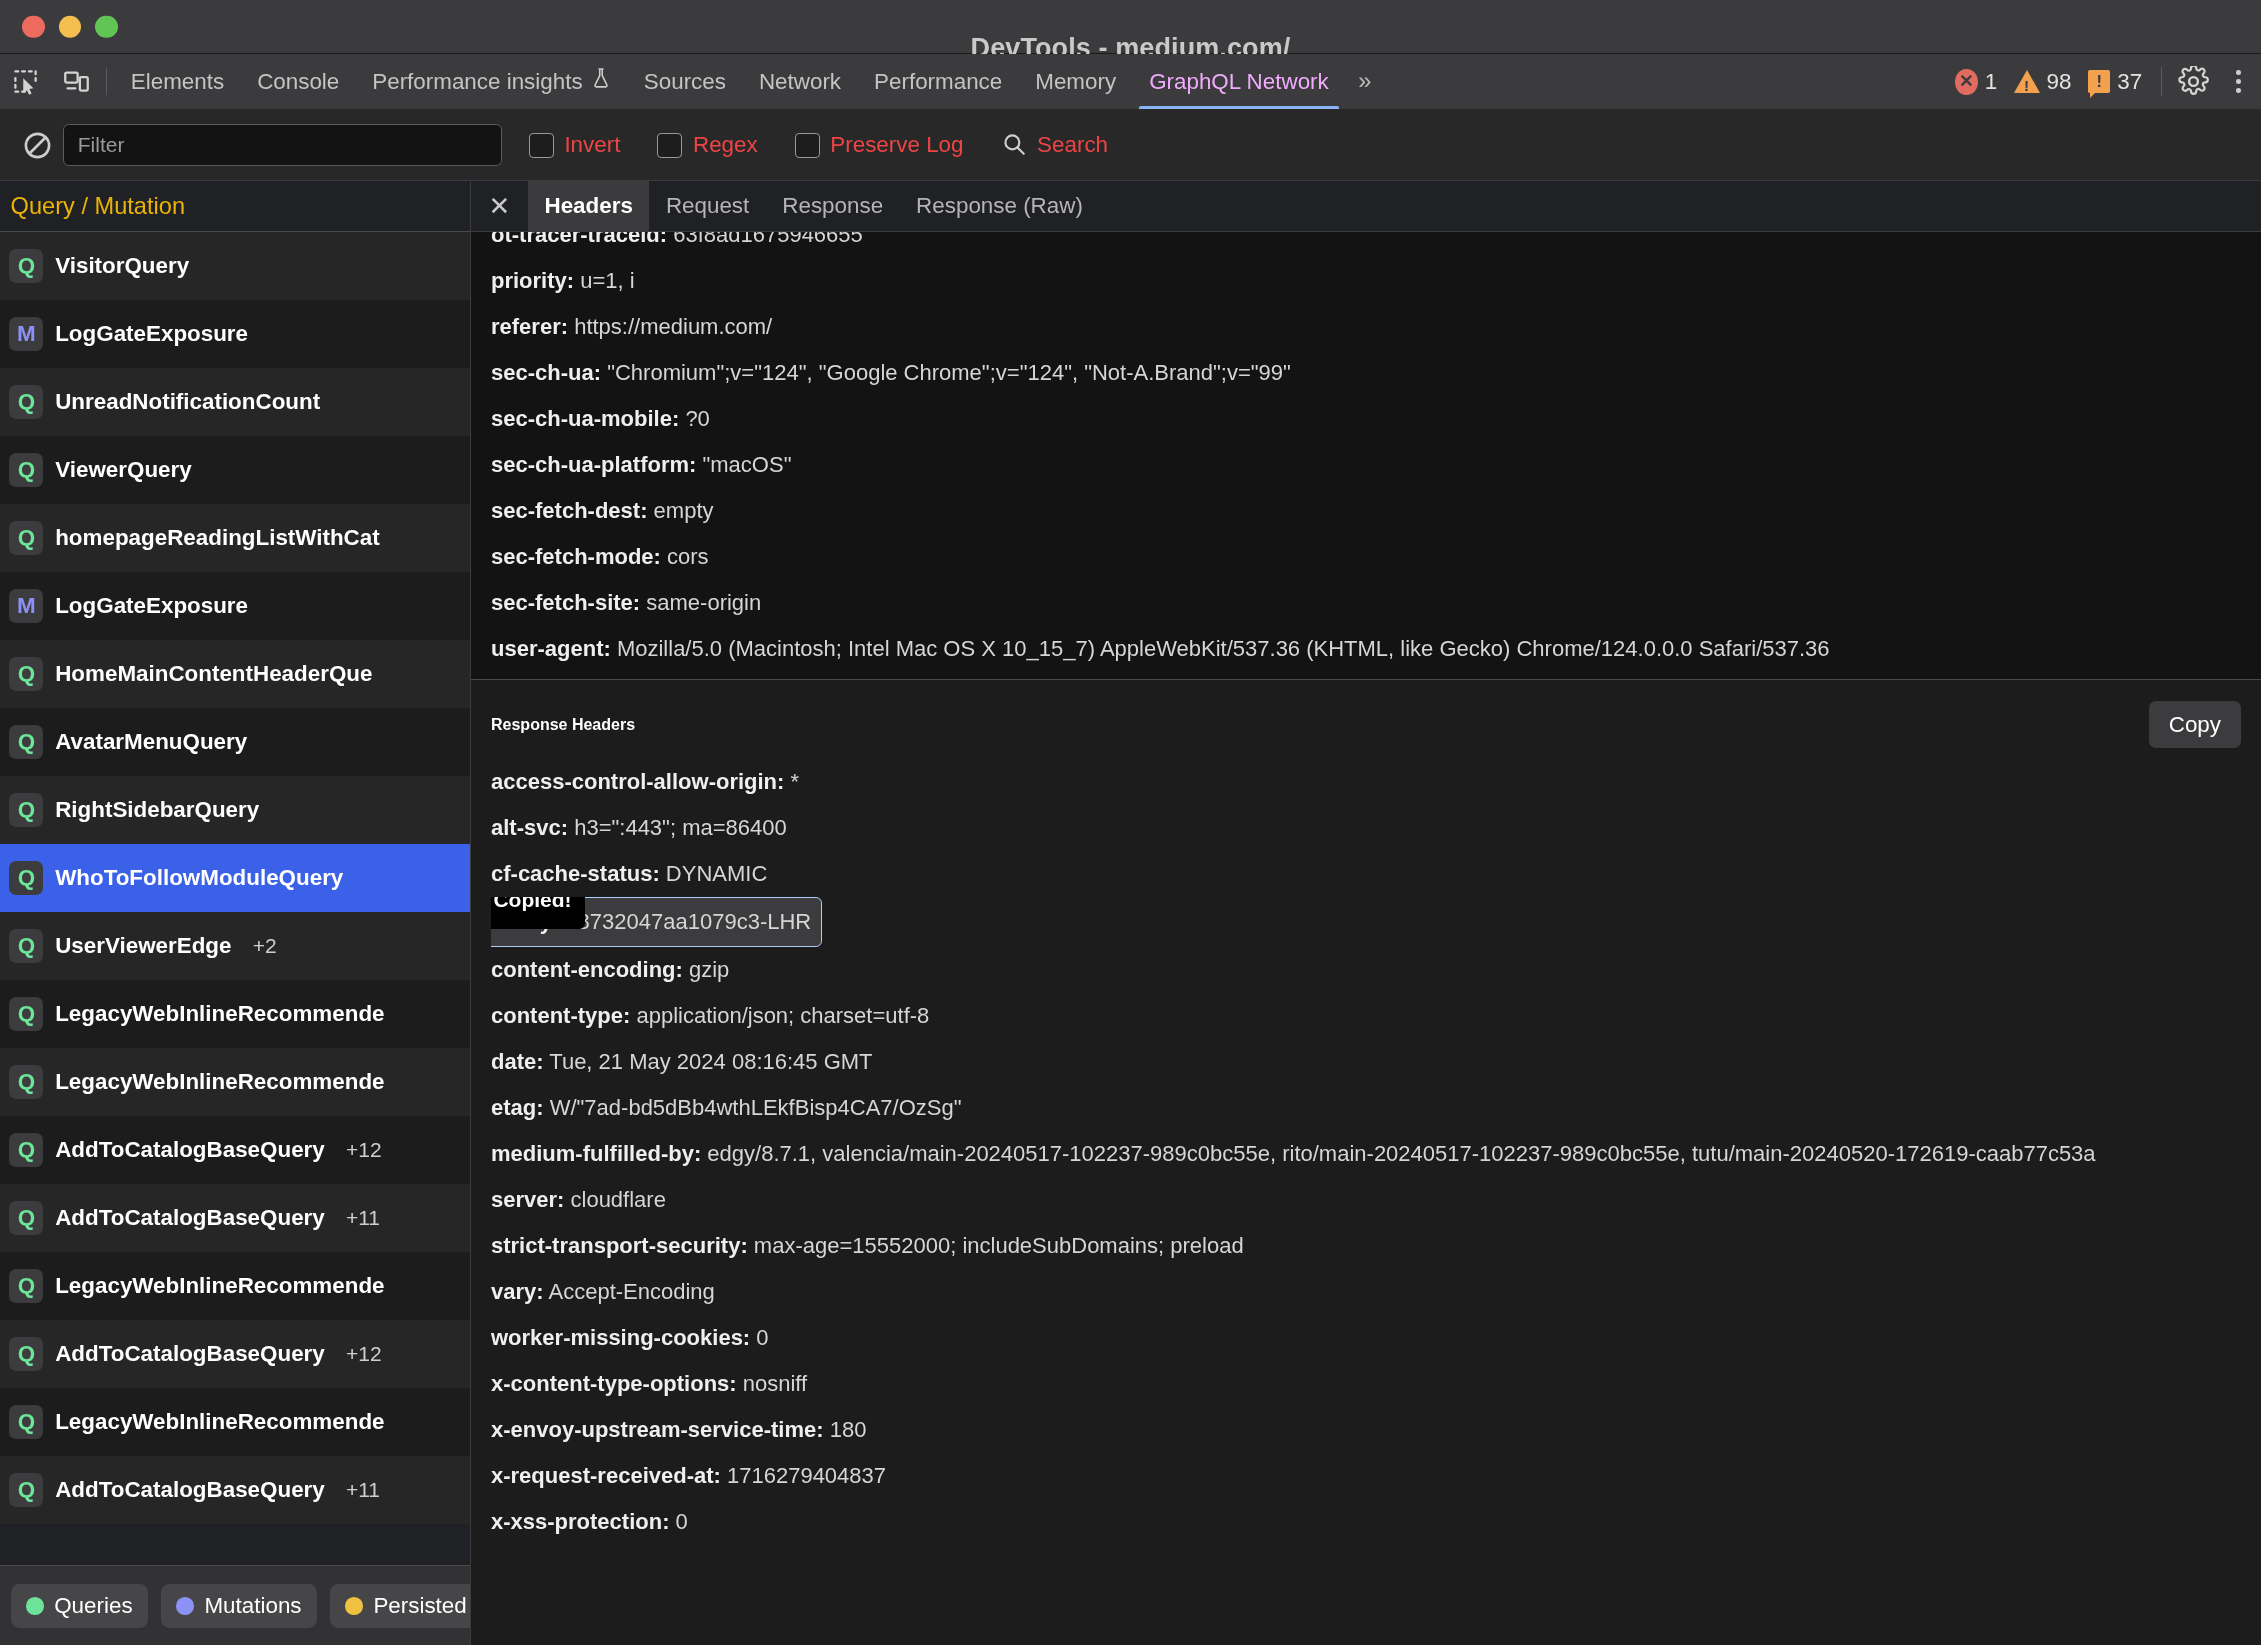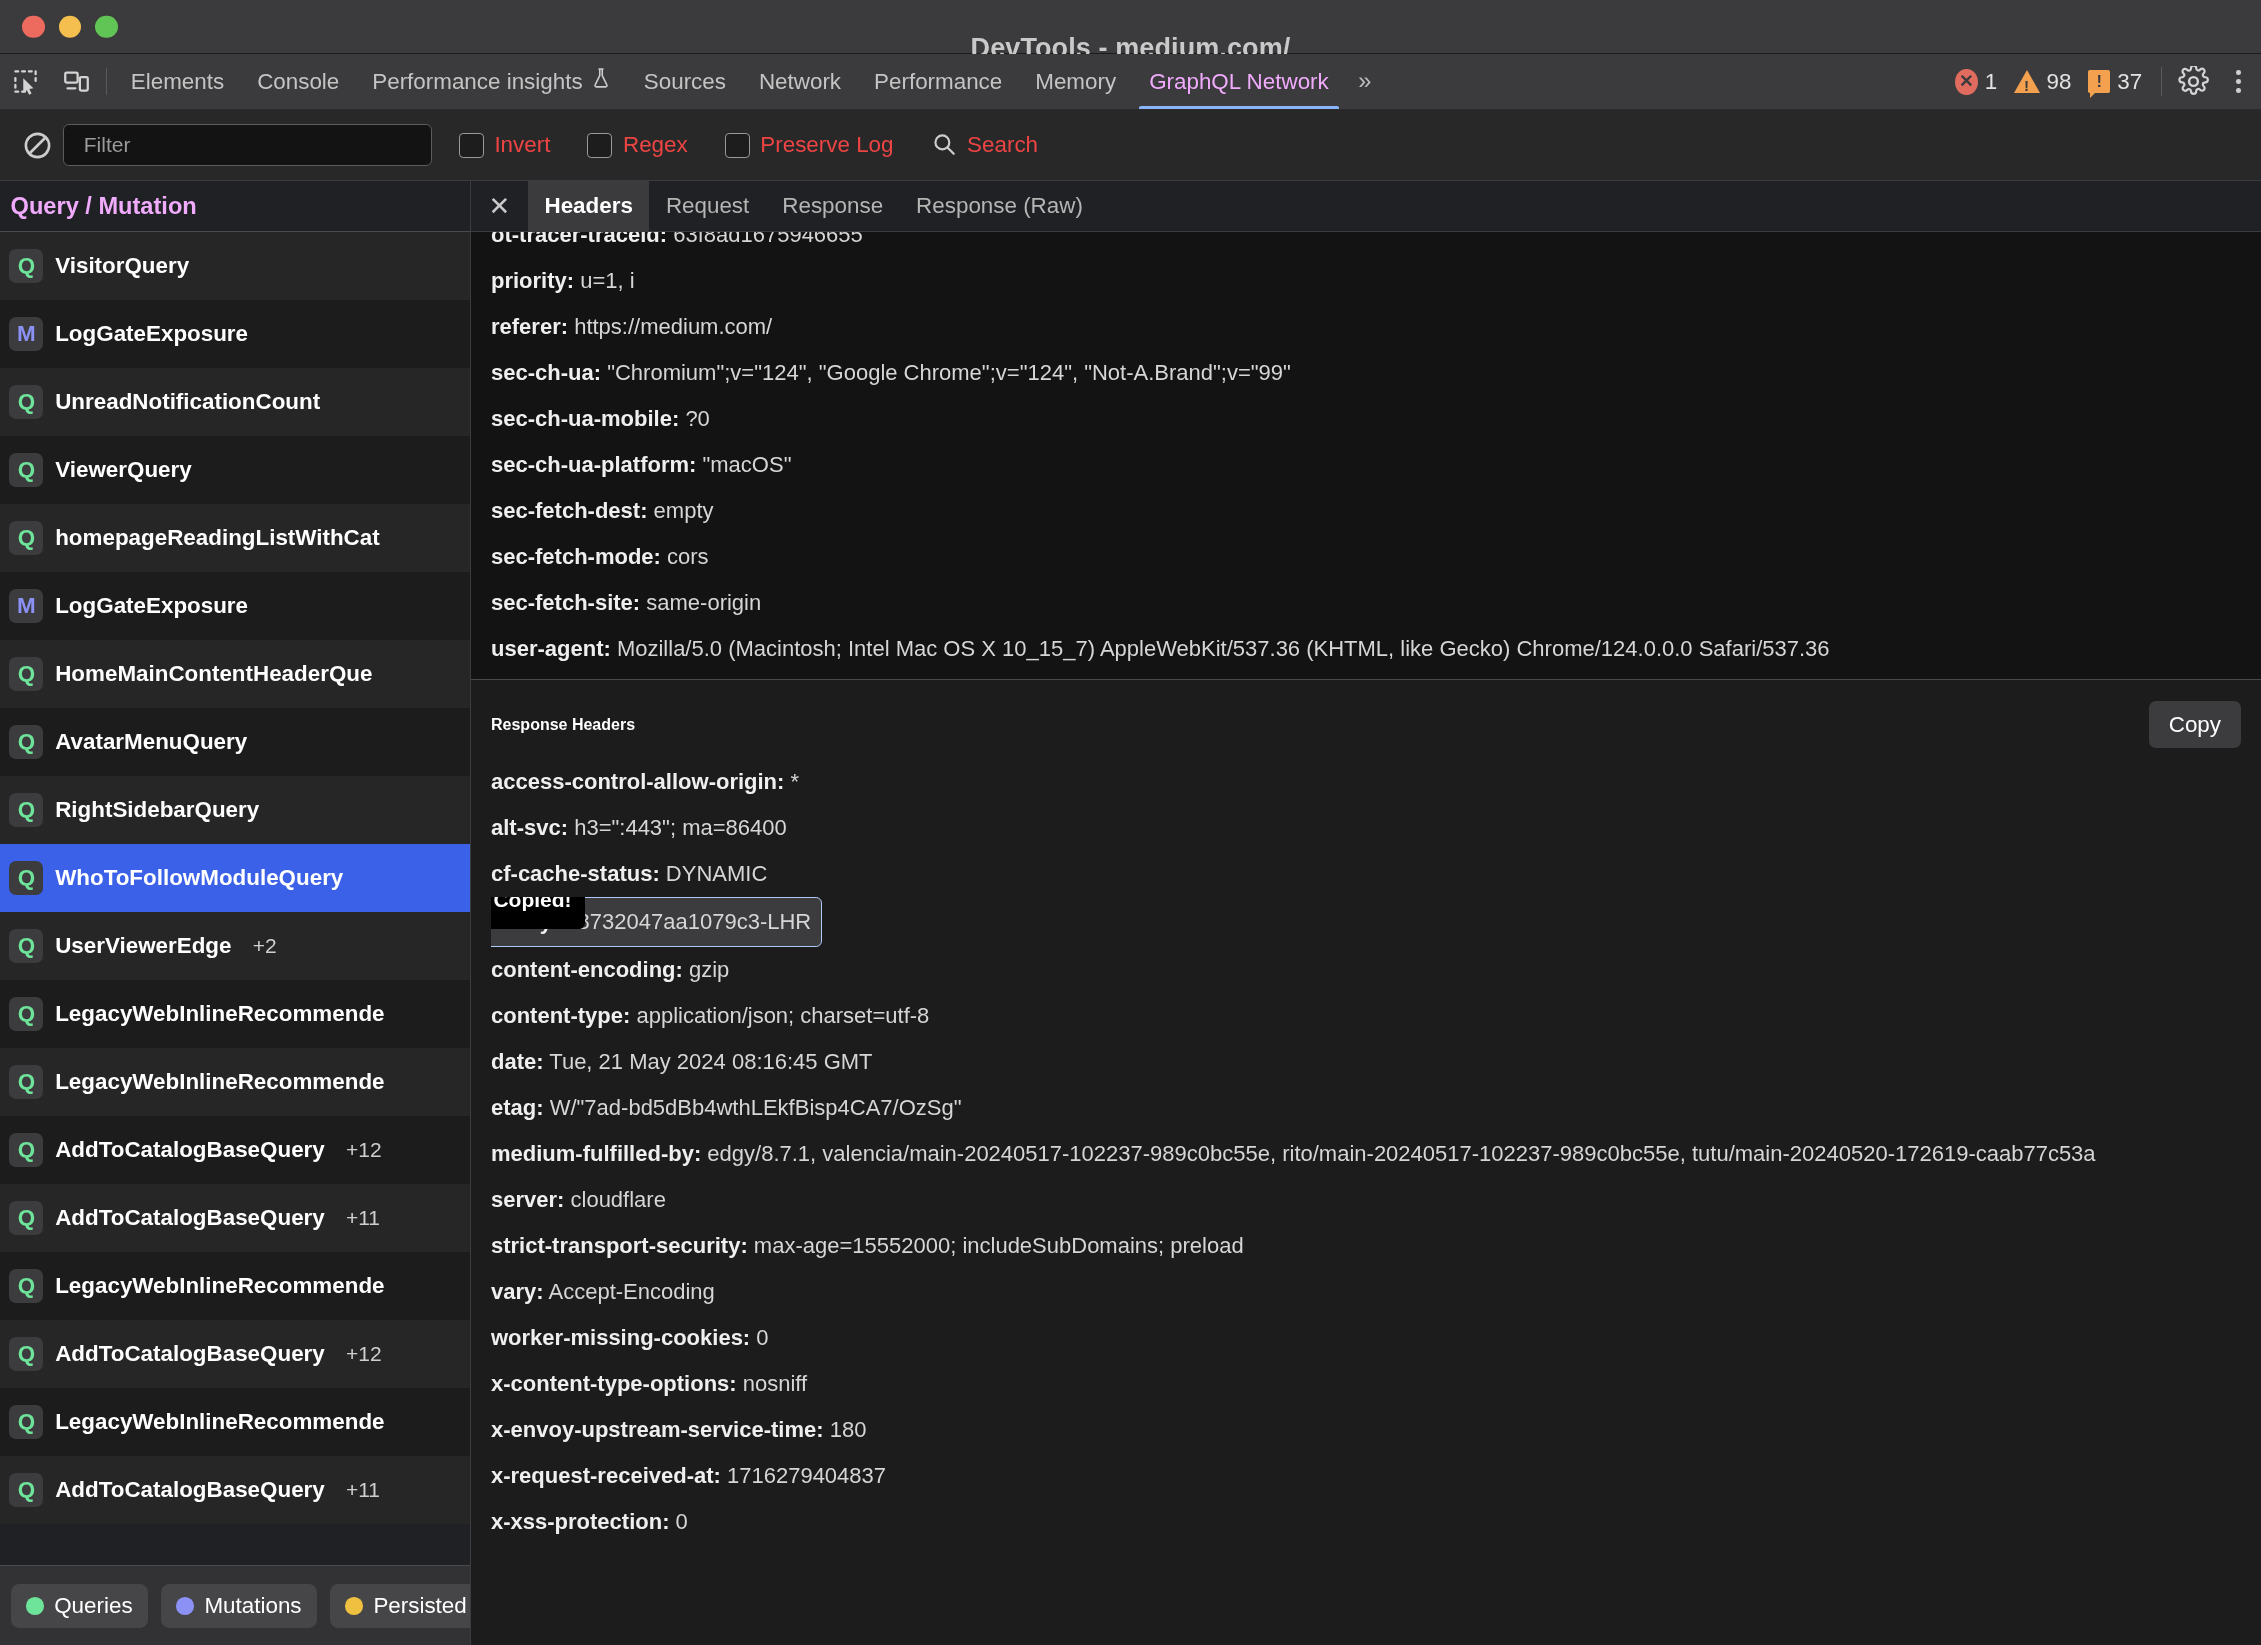--- a/index.html
+++ b/index.html
@@ -93,24 +93,24 @@
 
   
   .filterbar {
     height: 71px; background: #282829;
     display: flex; align-items: center; gap: 0;
     border-bottom: 0.6px solid #3c3c3e;
     padding: 0 11.8px;
   }
   .noentry { width: 51px; display: flex; align-items: center; justify-content: center; }
   .filter-input {
-    width: 369px; height: 42px;
+    width: 439px; height: 42px;
     background: #131313; border: 1.2px solid #5c5c5e; border-radius: 5.9px;
     color: #9e9e9e; font-size: 21px;
-    padding: 0 20px;
+    padding: 0 14px;
     font-family: "Liberation Sans", sans-serif;
     outline: none;
   }
   .filter-input::placeholder { color: #9a9a9a; }
   .checks { display: flex; align-items: center; gap: 0; margin-left: 27px; }
   .check { display: flex; align-items: center; gap: 10.6px; margin-right: 37px; }
   .box {
     width: 25px; height: 25px; border: 1.8px solid #9a9a9c; border-radius: 4.1px;
     background: #1d1d1e;
   }
@@ -123,21 +123,21 @@
   .sidebar {
     width: 471px; flex: 0 0 471px;
     background: #202124;
     border-right: 0.6px solid #3c3c3e;
     display: flex; flex-direction: column;
     position: relative;
   }
   .sb-head {
     height: 51px; display: flex; align-items: center;
     padding-left: 10.6px;
-    font-size: 23.6px; font-weight: bold; color: #f0abfc;
+    font-size: 23.6px; font-weight: normal; color: #eab308;
     border-bottom: 0.6px solid #4a4a4c;
     flex: 0 0 auto;
   }
   .sb-list { flex: 1 1 auto; overflow: hidden; }
   .sb-row {
     height: 68px; display: flex; align-items: center; gap: 11.8px;
     padding-left: 9.4px; white-space: nowrap; overflow: hidden;
   }
   .sb-row.odd { background: #262627; }
   .sb-row.even { background: #1c1c1d; }

